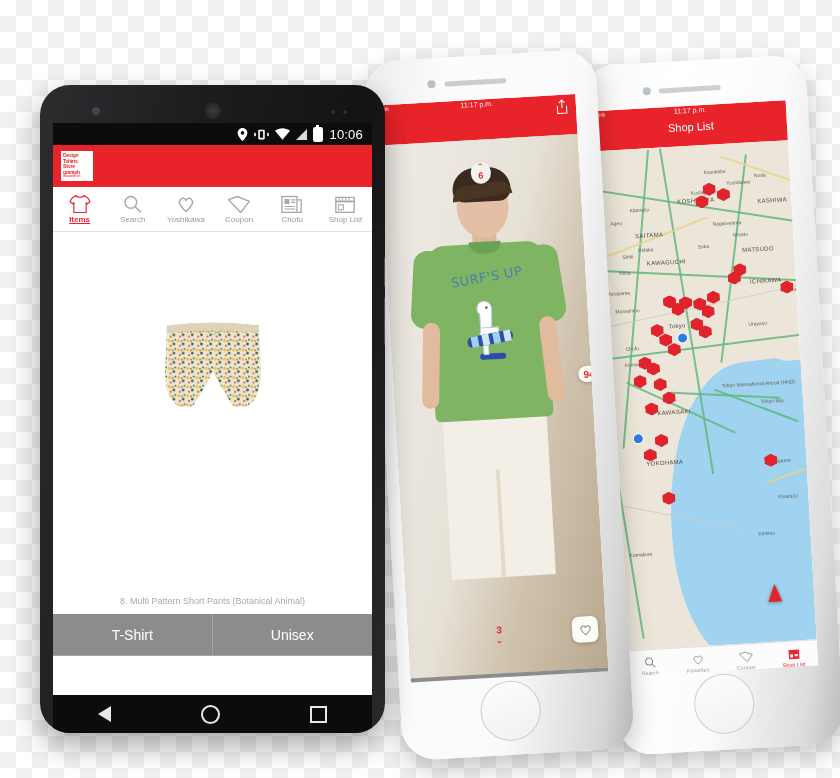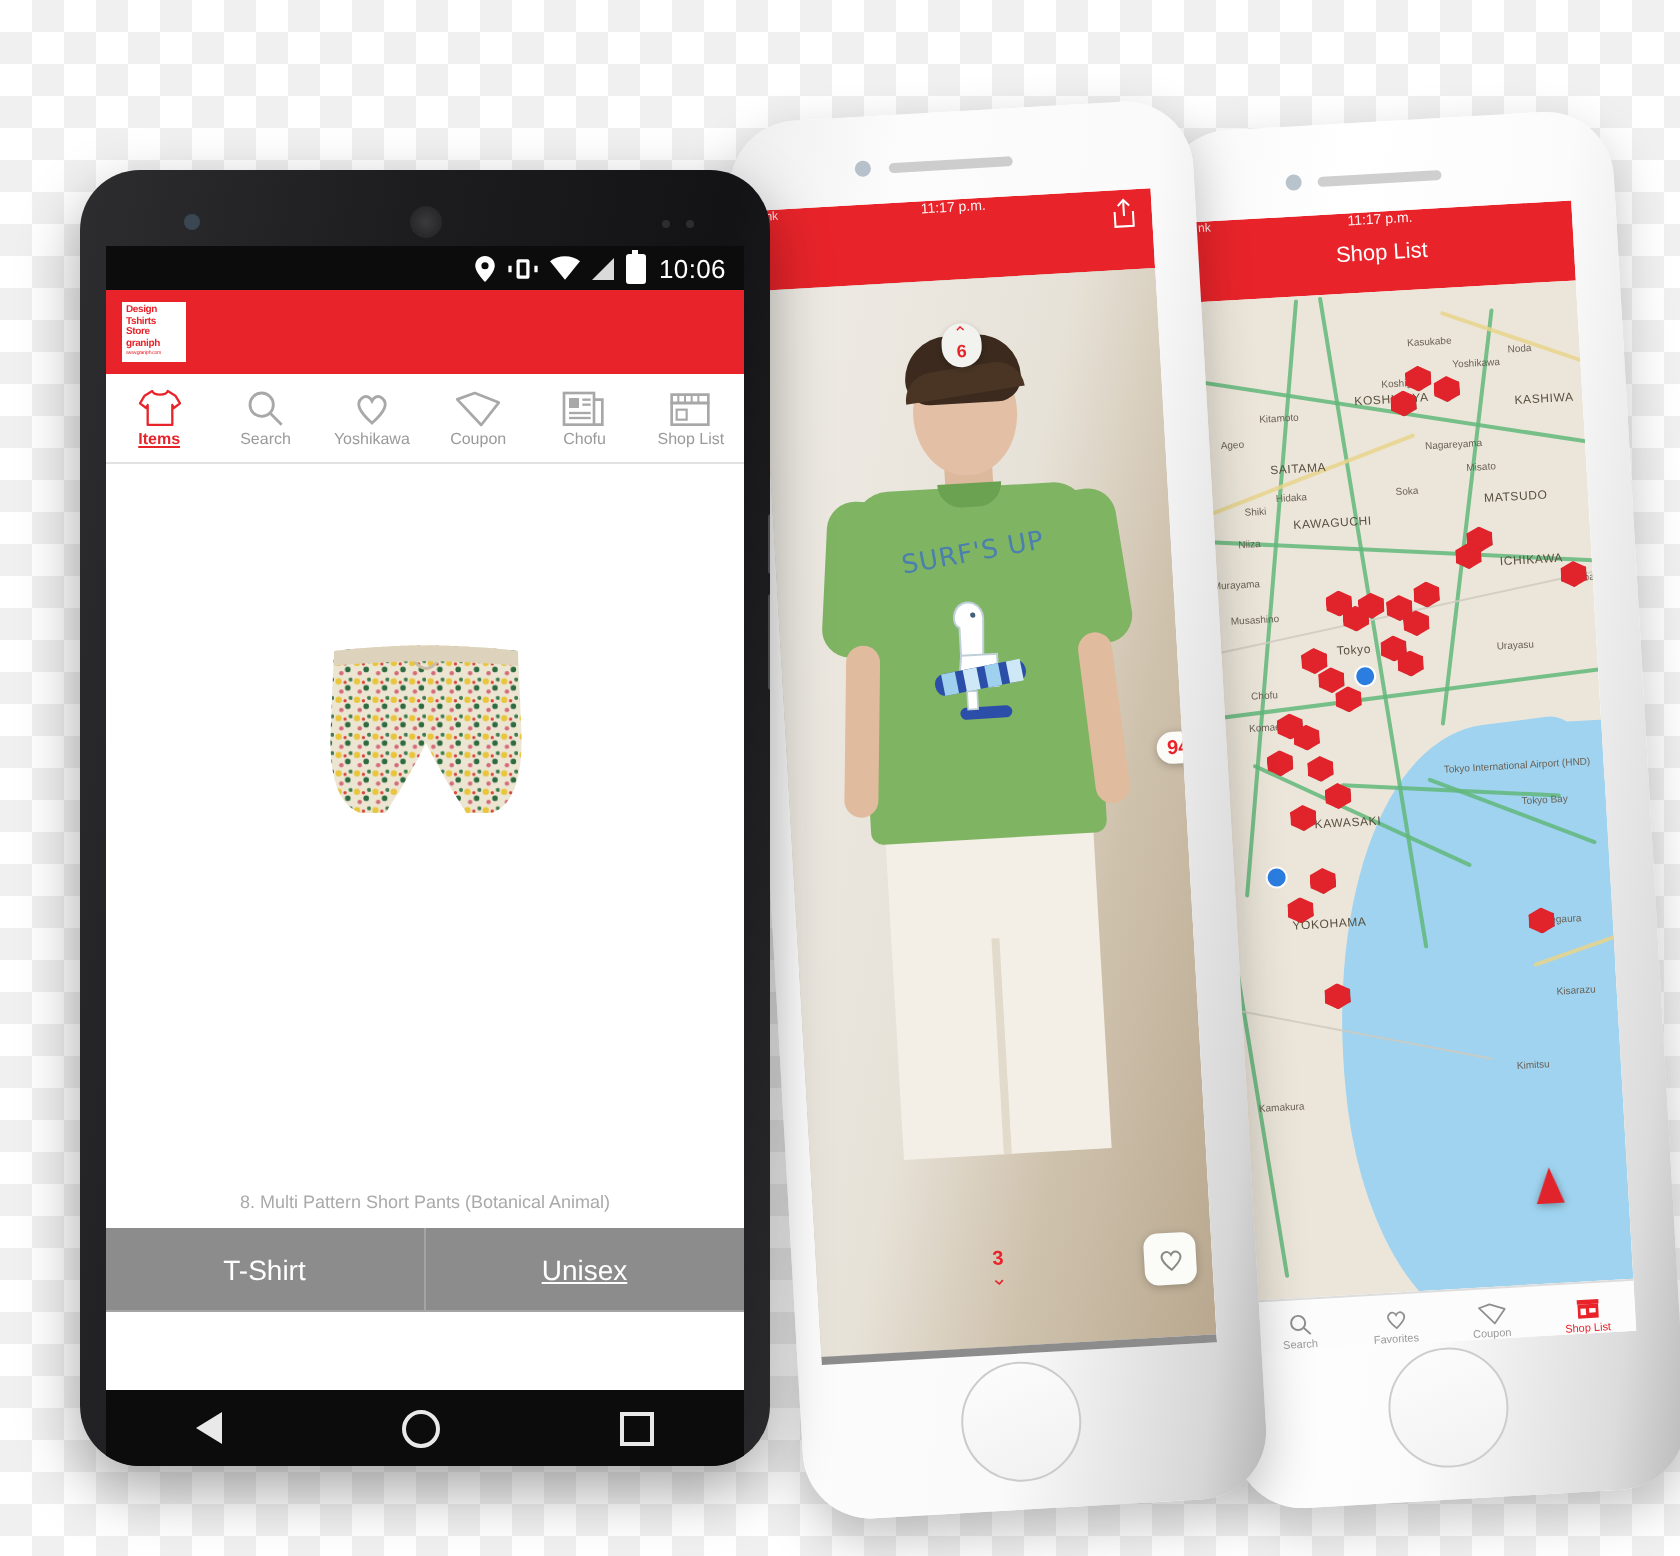--- a/index.html
+++ b/index.html
@@ -165,21 +165,21 @@
   .tabbar .tab.active .lbl{color:#e8242a;font-weight:bold;text-decoration:underline;}
 
   .content{background:#fff;height:382px;position:relative;}
   .rank-title{text-align:center;font-size:16px;color:#555;padding-top:12px;}
   .shorts{position:absolute;left:50%;top:88px;transform:translateX(-50%);width:112px;height:92px;}
   .rank-caption{position:absolute;left:0;right:0;bottom:8px;text-align:center;font-size:9px;color:#aaa;white-space:nowrap;}
 
   .catgrid{display:grid;grid-template-columns:1fr 1fr;background:#8c8c8c;}
   .catgrid .cell{height:42px;display:flex;align-items:center;justify-content:center;color:#fff;font-size:14px;
       border-right:1px solid #a4a4a4;border-bottom:1px solid #a4a4a4;box-sizing:border-box;}
-  .catgrid .cell:nth-child(2n){border-right:none;text-decoration:underline;}
+  .catgrid .cell:nth-child(2n){border-right:none;}
 
   .navbar{position:absolute;left:13px;bottom:0;width:319px;height:38px;background:#0c0c0c;
       display:flex;align-items:center;justify-content:space-around;}
   .navbar .bk{width:0;height:0;border-top:8px solid transparent;border-bottom:8px solid transparent;border-right:13px solid #e9e9e9;}
   .navbar .hm{width:15px;height:15px;border:2.2px solid #e9e9e9;border-radius:50%;}
   .navbar .rc{width:13px;height:13px;border:2.2px solid #e9e9e9;}
 </style>
 </head>
 <body>
 

